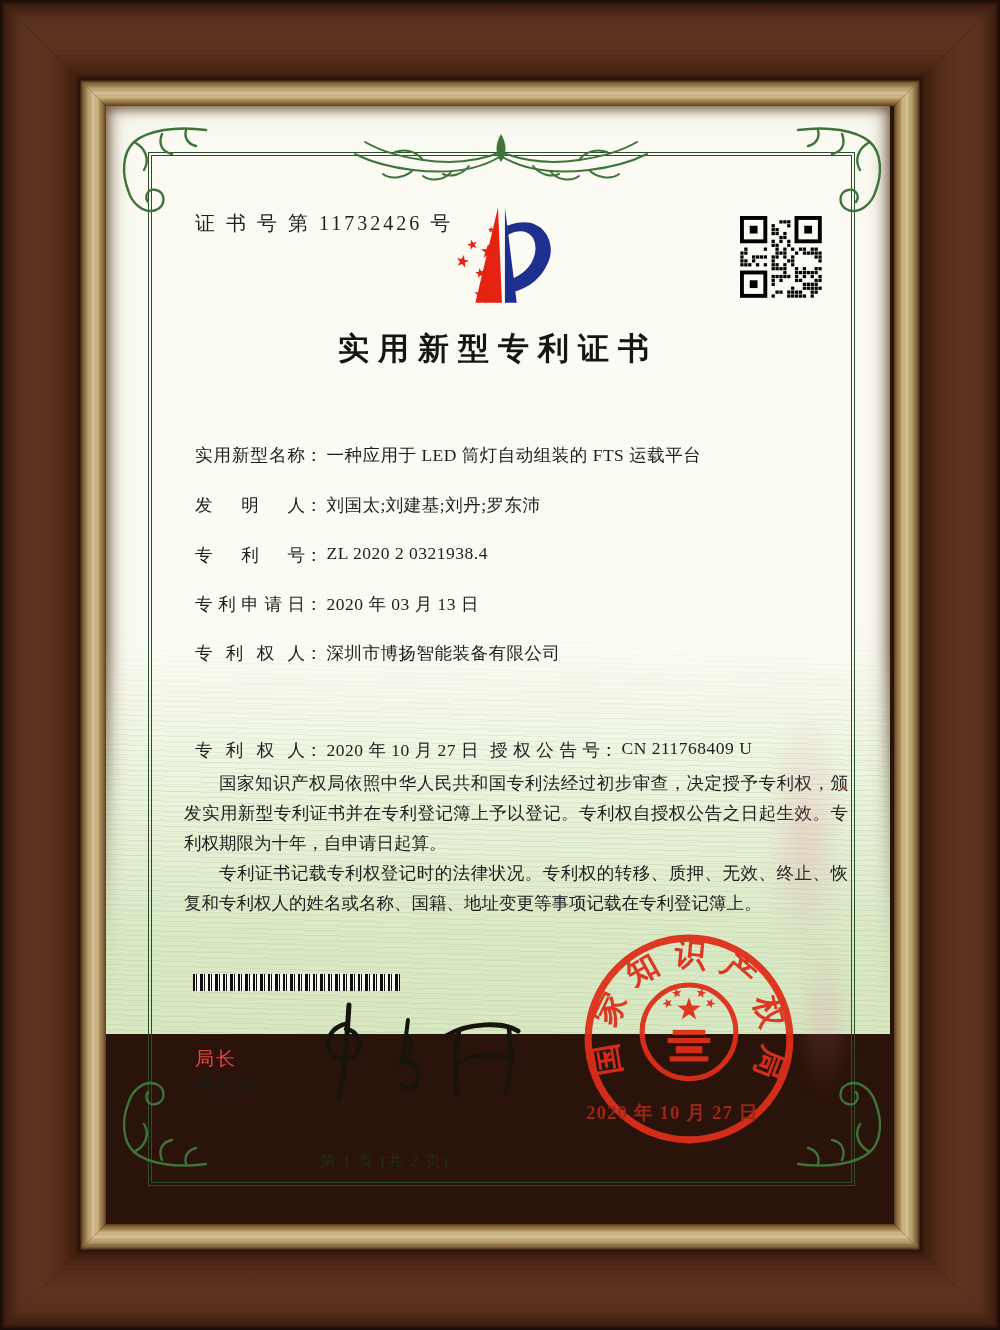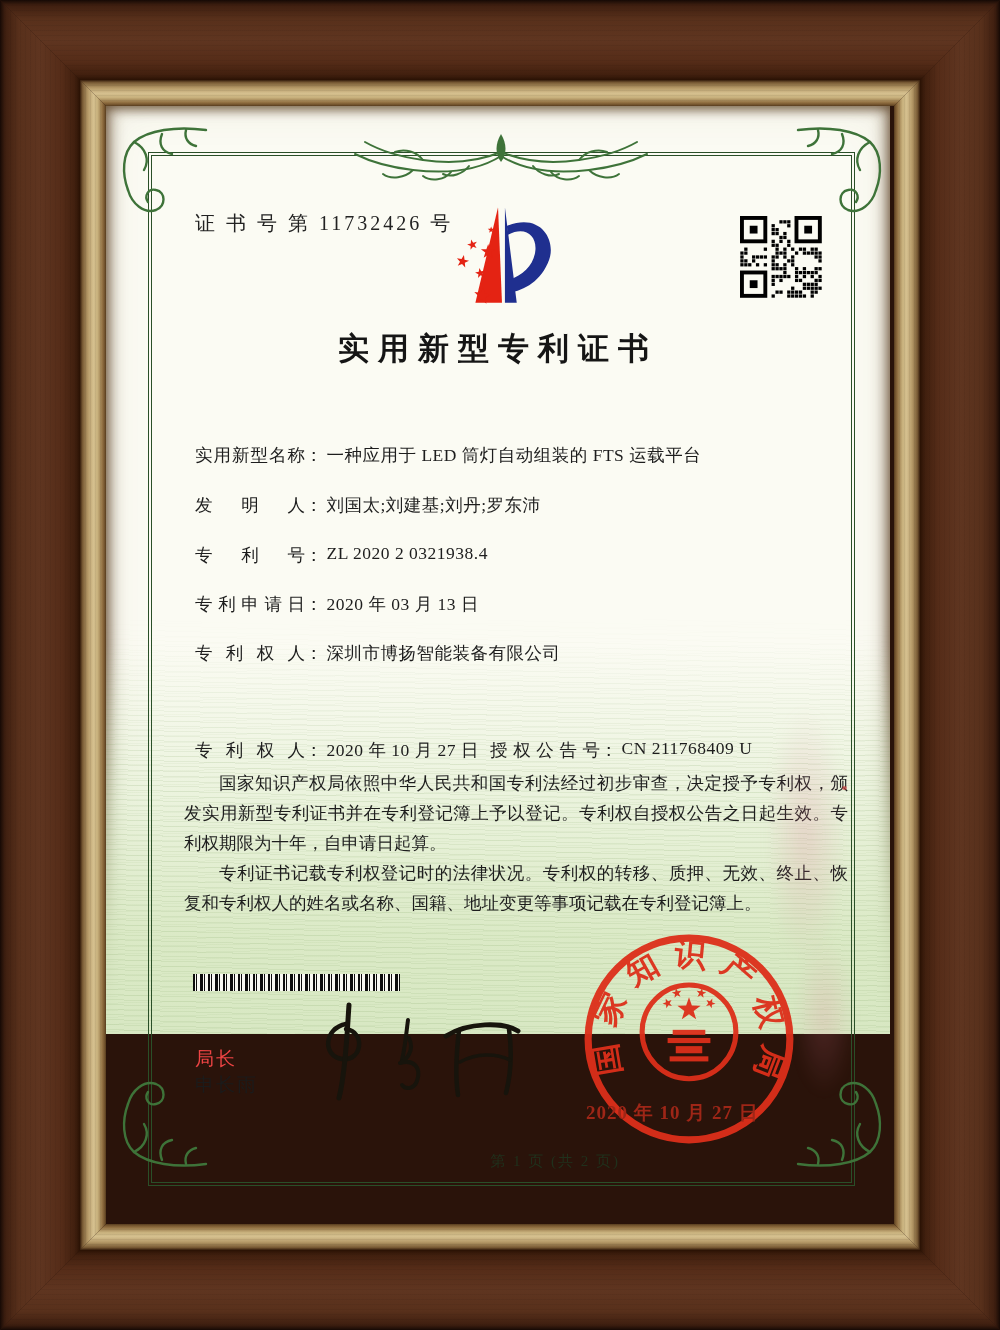--- a/index.html
+++ b/index.html
@@ -63,21 +63,21 @@
   .paras p{margin:0;text-indent:2em;}
 
   
   .barcode{position:absolute;left:87px;top:868px;width:207px;height:17px;
     background:repeating-linear-gradient(90deg,#0d0d0d 0 2px,#f8f8f2 2px 3px,#0d0d0d 3px 4px,#f8f8f2 4px 7px,#0d0d0d 7px 10px,#f8f8f2 10px 11px,#0d0d0d 11px 12px,#f8f8f2 12px 15px);}
   .signer-title{position:absolute;left:89px;top:940px;font-size:19px;color:#ef4444;letter-spacing:2px;font-family:"Liberation Sans","DejaVu Sans",sans-serif;}
   .signer-name{position:absolute;left:89px;top:966px;font-size:19px;color:#1b1b1b;letter-spacing:2px;font-family:Liberation Serif, serif;}
   .signature{position:absolute;left:206px;top:892px;width:210px;height:108px;}
   .seal{position:absolute;left:476px;top:826px;width:214px;height:214px;opacity:.95;}
   .seal-date{position:absolute;left:480px;top:994px;font-size:19px;font-weight:700;color:#9e2617;letter-spacing:1px;white-space:nowrap;}
-  .footer{position:absolute;left:214px;top:1046px;width:300px;text-align:right;font-size:15px;letter-spacing:2px;color:#20301c;}
+  .footer{position:absolute;left:214px;top:1046px;width:300px;text-align:left;font-size:15px;letter-spacing:2px;color:#20301c;}
 
   
   .smudge{position:absolute;border-radius:50%;filter:blur(6px);pointer-events:none;}
   .smudge.s1{left:660px;top:600px;width:80px;height:260px;background:radial-gradient(closest-side,rgba(226,120,150,.22),transparent);}
   .smudge.s2{left:688px;top:830px;width:60px;height:160px;background:radial-gradient(closest-side,rgba(226,120,150,.20),transparent);}
   .speck{position:absolute;left:736px;top:680px;width:5px;height:4px;background:rgba(205,60,60,.65);border-radius:50%;}
 </style>
 </head>
 <body>
 

